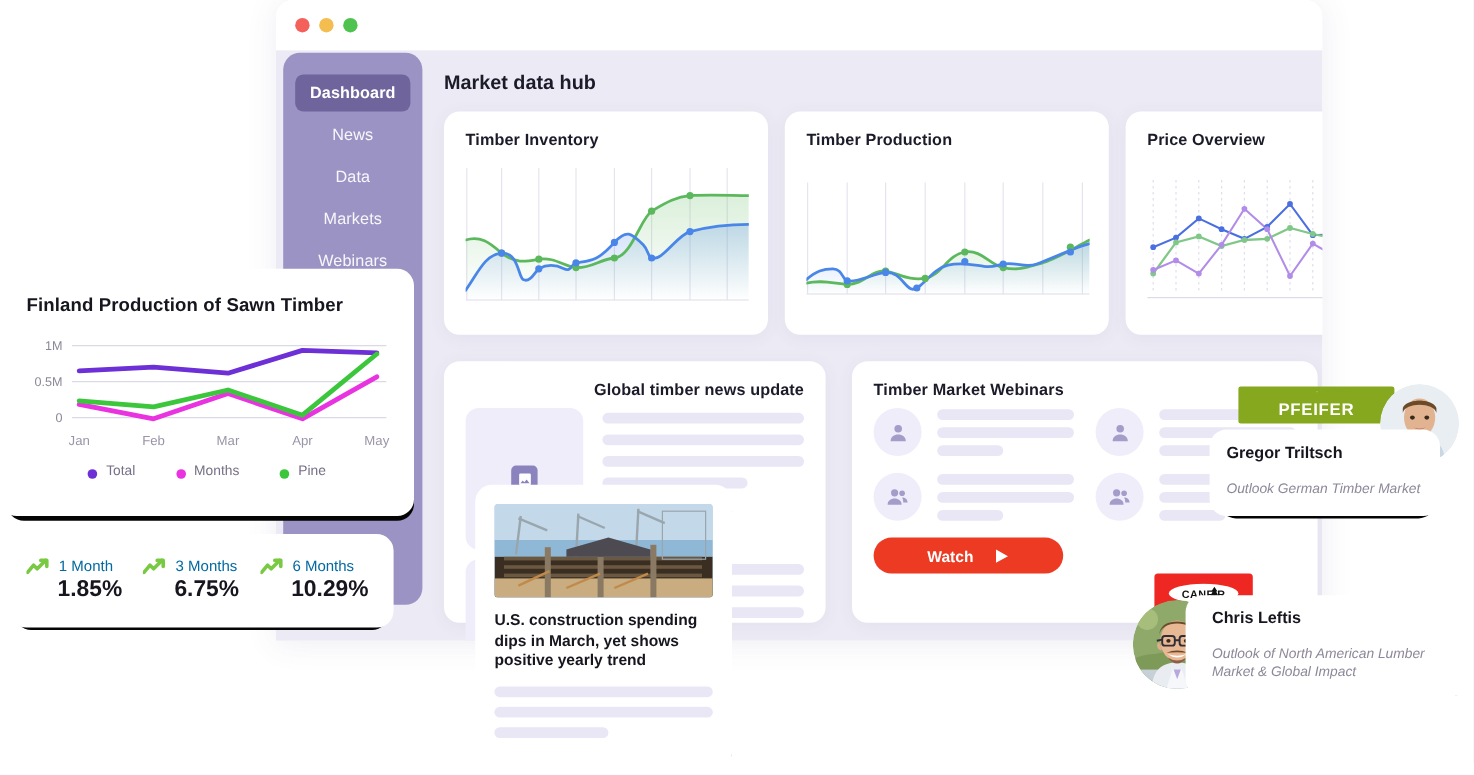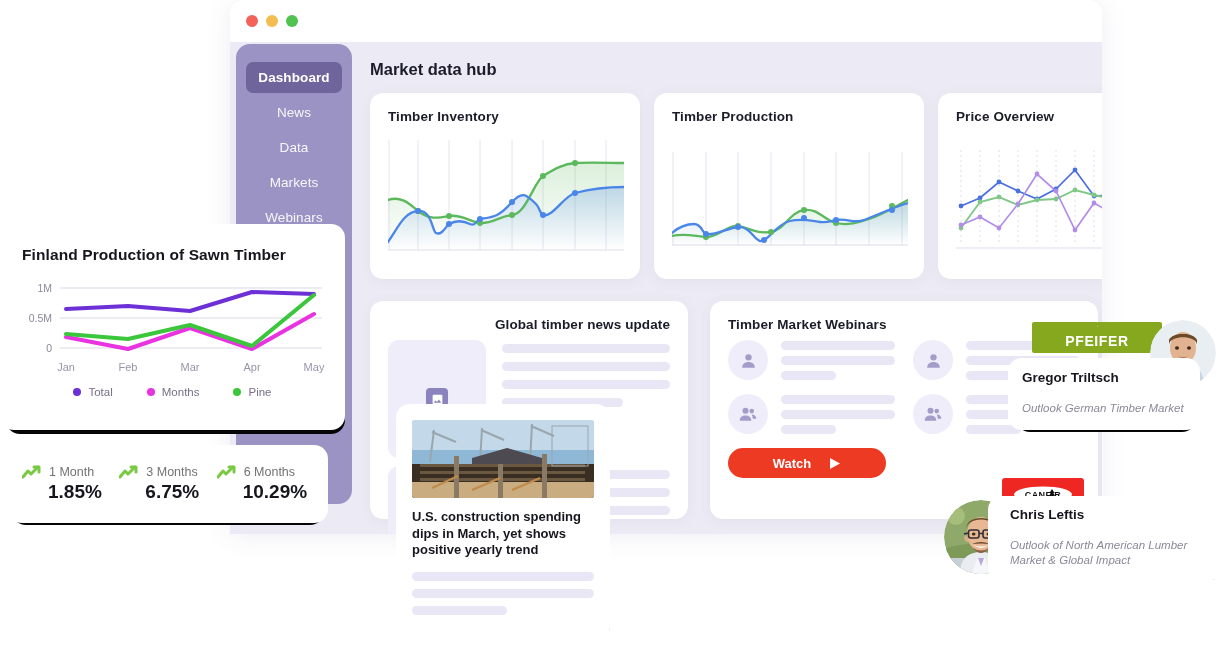--- a/index.html
+++ b/index.html
@@ -77,28 +77,28 @@
   .watchbtn span{color:#fff;font-size:13px;font-weight:600;}
 
   
   .float{position:absolute;background:#fff;border-radius:14px;box-sizing:border-box;}
   .shadowblock{position:absolute;background:#050505;border-radius:14px;}
 
   
   #finland{left:0px;top:224px;width:345px;height:206px;padding:18px 20px;}
   #finland .ftitle{font-size:15.5px;font-weight:700;color:#16161f;margin:4px 0 12px 2px;letter-spacing:.1px;}
   .flegend{display:flex;justify-content:center;gap:34px;margin-top:6px;}
-  .flegend div{display:flex;align-items:center;gap:7px;font-size:11.5px;color:#777086;}
+  .flegend div{display:flex;align-items:flex-end;gap:7px;font-size:11.5px;color:#777086;}
   .ldot{width:8px;height:8px;border-radius:50%;display:inline-block;}
 
   
   #stats{left:8px;top:445px;width:320px;height:78px;padding:0 14px;display:flex;align-items:center;}
   .stat{flex:1;display:flex;flex-direction:column;}
   .stathead{display:flex;align-items:center;gap:7px;}
-  .statlabel{font-size:12.5px;color:#737373;}
+  .statlabel{font-size:12.5px;color:#0369a1;}
   .statval{font-size:19px;font-weight:700;color:#16161f;margin-top:2px;margin-left:26px;}
 
   
   #newspop{left:396px;top:404px;width:214px;height:238px;padding:16px;}
   .newsimg{width:182px;height:78px;border-radius:3px;overflow:hidden;position:relative;background:#bcd4e6;}
   .newstitle{font-size:13px;font-weight:700;color:#16161f;line-height:1.28;margin-top:11px;}
 
   
   #sp1{left:1008px;top:358px;width:192px;height:72px;padding:12px 14px;}
   #sp2{left:988px;top:496px;width:238px;height:84px;padding:11px 14px 11px 22px;}
@@ -551,21 +551,21 @@
       <path d="M28 36 Q33 40 38 36 Q33 38.5 28 36 Z" fill="#a9553f"></path>
       <path d="M29 45 L33 55 L37 45 Z" fill="#5c6f86"></path>
     </svg>
   </div>
   <div class="float" id="sp1">
     <div class="spname">Gregor  Triltsch</div>
     <div class="spdesc">Outlook German Timber Market</div>
   </div>
 
   <div class="shadowblock" style="left:996px;top:506px;width:228px;height:74px;"></div>
-  <div class="logo canfor" style="left:1002px;top:478px;width:68px;height:25px;">
+  <div class="logo canfor" style="left:962px;top:478px;width:68px;height:25px;">
     <svg width="60" height="17" viewBox="0 0 60 17">
       <ellipse cx="30" cy="8.5" rx="29" ry="8" fill="#ffffff"></ellipse>
       <text x="30" y="12" font-size="9" font-weight="700" text-anchor="middle" fill="#111" font-family="Liberation Sans, sans-serif" letter-spacing="0.4">CANF R</text>
       <path d="M39 3 L41.6 7 L40.4 7 L42.3 10.5 L39.6 10.5 L39.6 14 L38.4 14 L38.4 10.5 L35.7 10.5 L37.6 7 L36.4 7 Z" fill="#111"></path>
     </svg>
   </div>
   <div class="photo" style="left:944px;top:500px;width:74px;height:74px;">
     <svg width="74" height="74" viewBox="0 0 74 74">
       <circle cx="37" cy="37" r="37" fill="#8fa96a"></circle>
       <path d="M0 50 C12 42 22 48 32 40 C44 31 58 40 74 32 L74 74 L0 74 Z" fill="#7e9a58"></path>

